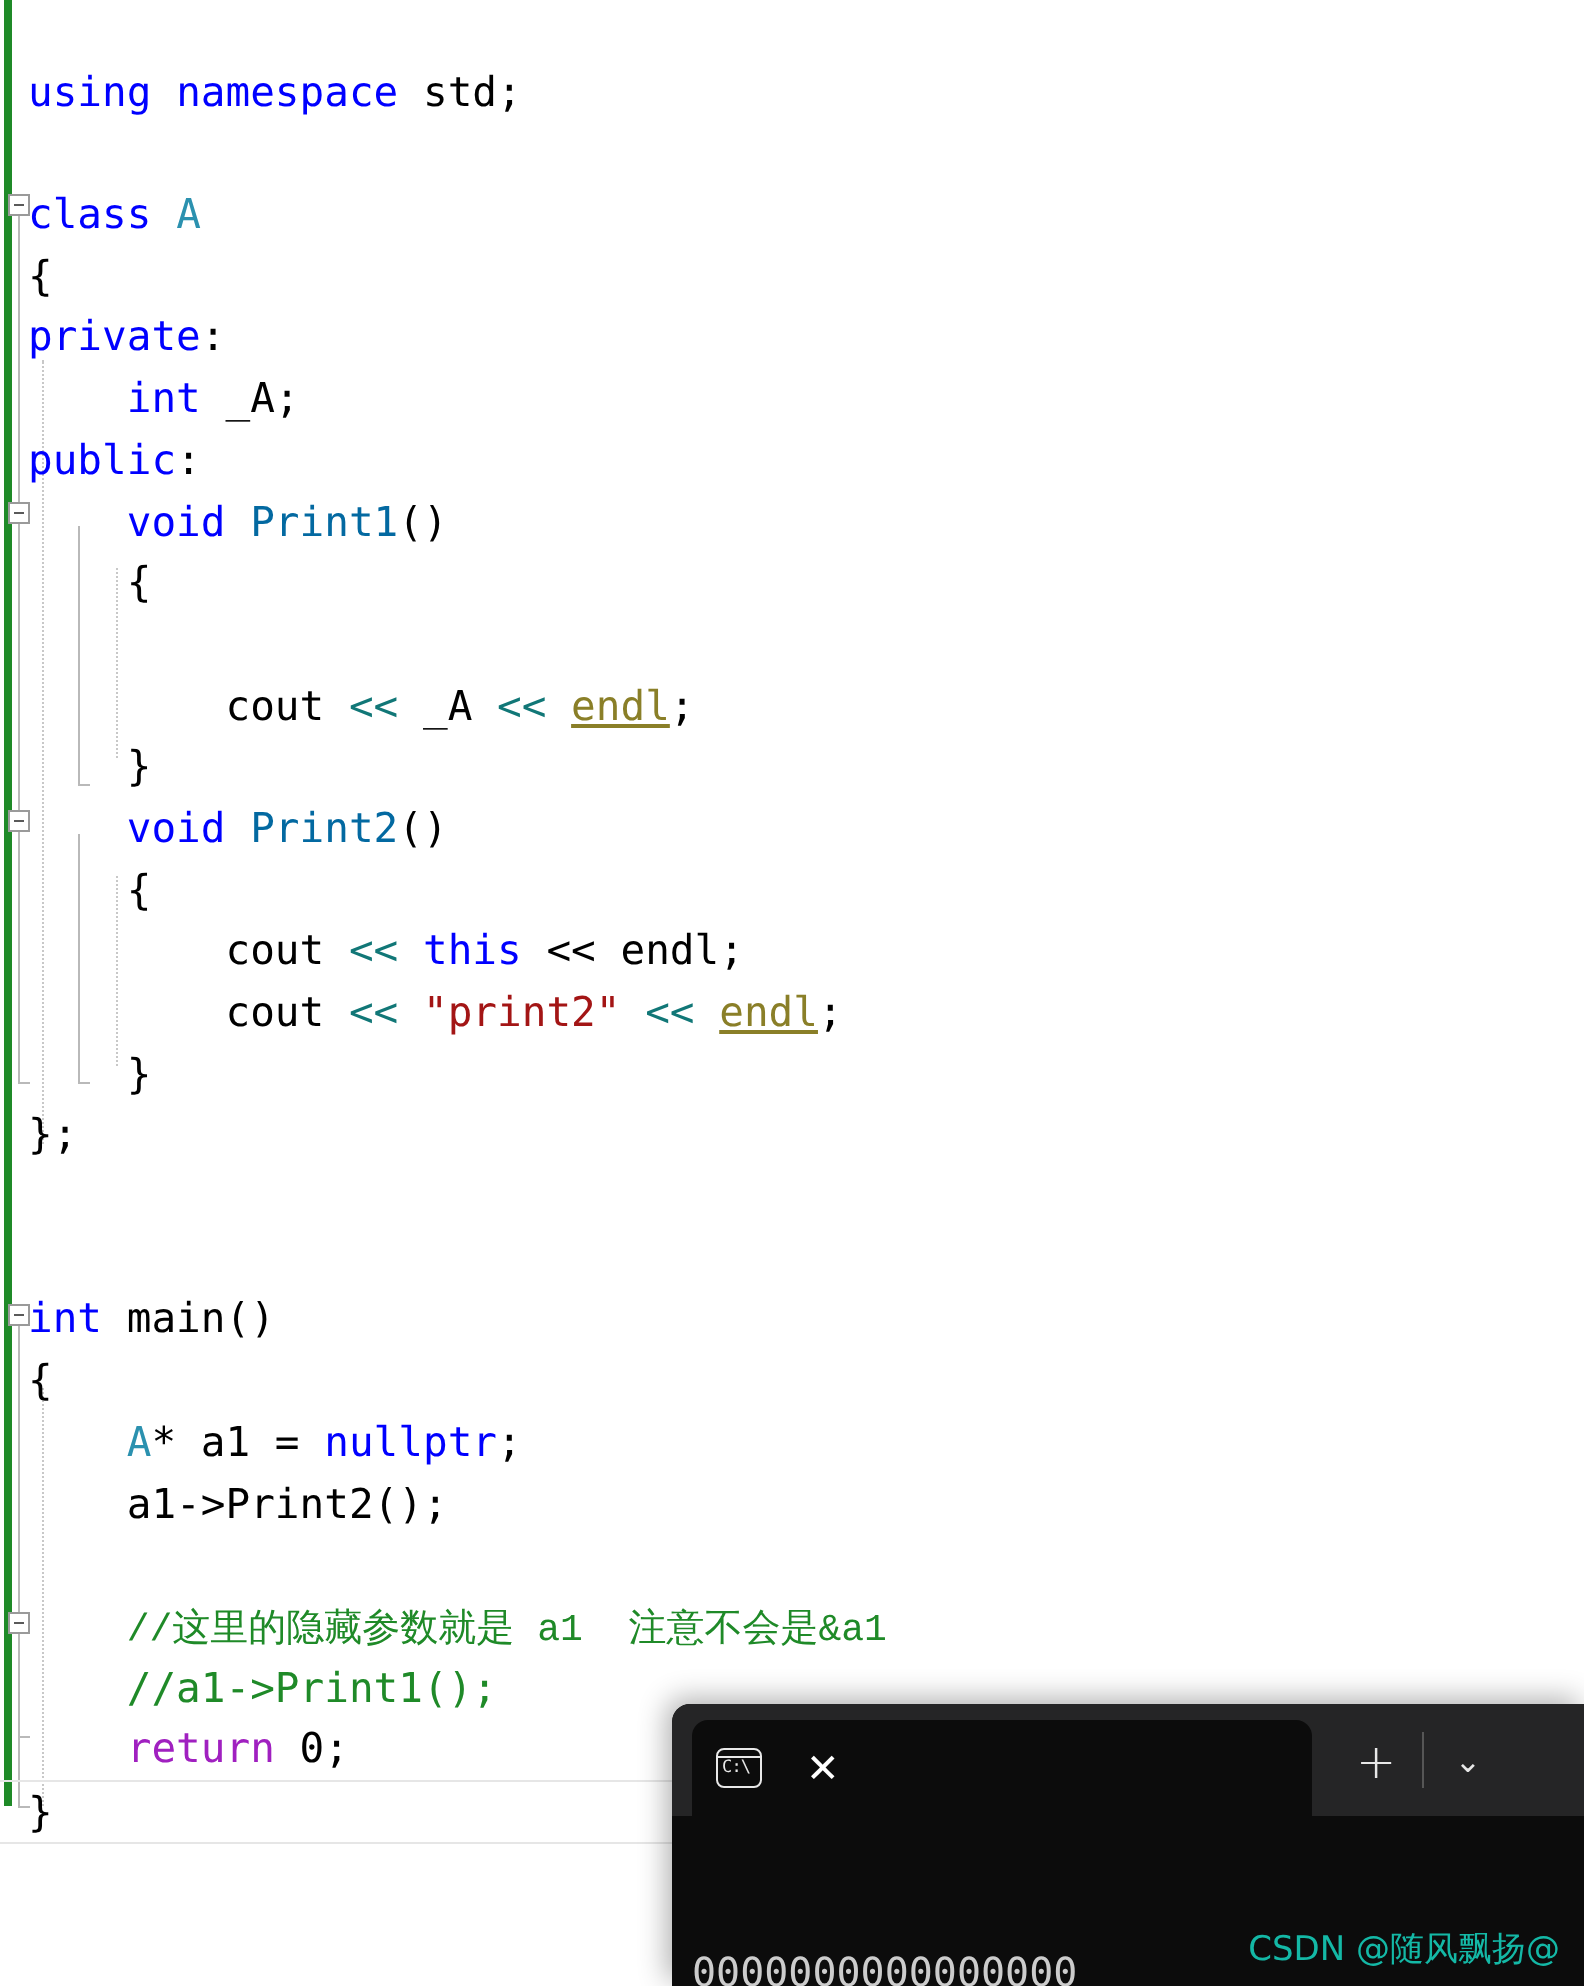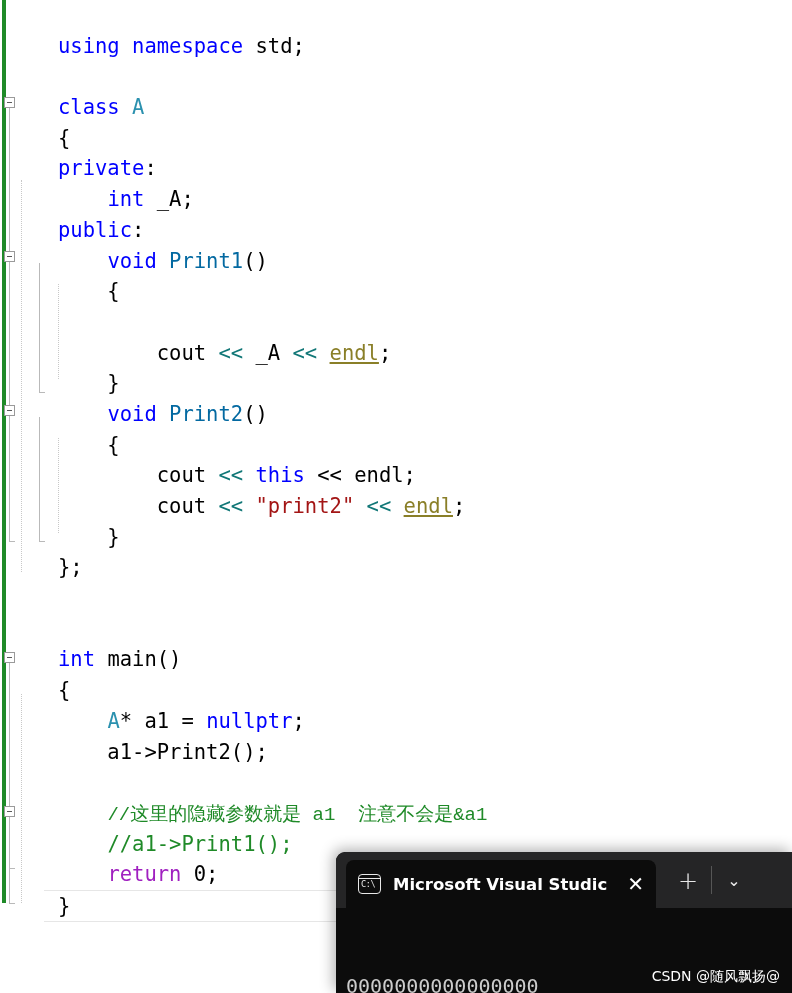--- a/index.html
+++ b/index.html
@@ -37,21 +37,20 @@
   .code {
     position: absolute;
     left: 0;
     top: 0;
     width: 736px;
     font-family: "DejaVu Sans Mono", "Liberation Mono", monospace;
     font-size: 20.5px;
     line-height: 30.7px;
     white-space: pre;
     color: #000000;
-    padding-left: 44px;
   }
   .line {
     height: 30.7px;
     padding-left: 14px;
     box-sizing: border-box;
     position: relative;
   }
 
   
   .line.current {
@@ -207,23 +206,23 @@
     color: #cccccc;
     font-family: "DejaVu Sans Mono", "Liberation Mono", monospace;
     font-size: 20px;
     line-height: 28px;
     white-space: pre;
   }
   .watermark {
     position: absolute;
     right: 12px;
     bottom: 7px;
-    color: #ffffff;
-    font-family: "DejaVu Sans", "Liberation Sans", sans-serif;
-    font-size: 14px;
+    color: #14b8a6;
+    font-family: "DejaVu Sans", "Liberation Sans", sans-serif;
+    font-size: 17px;
     white-space: nowrap;
   }
 </style>
 </head>
 <body>
 
 <div id="editor">
 
   <div class="change-bar"></div>
 
@@ -255,21 +254,20 @@
 
   <div class="code" id="code-lines"><div class="line">&nbsp;</div><div class="line"><span class="kw">using</span><span class="pln"> </span><span class="kw">namespace</span><span class="pln"> std;</span></div><div class="line">&nbsp;</div><div class="line"><span class="kw">class</span><span class="pln"> </span><span class="typ">A</span></div><div class="line"><span class="pln">{</span></div><div class="line"><span class="kw">private</span><span class="pln">:</span></div><div class="line"><span class="pln">    </span><span class="kw">int</span><span class="pln"> _A;</span></div><div class="line"><span class="kw">public</span><span class="pln">:</span></div><div class="line"><span class="pln">    </span><span class="kw">void</span><span class="pln"> </span><span class="fn">Print1</span><span class="pln">()</span></div><div class="line"><span class="pln">    {</span></div><div class="line">&nbsp;</div><div class="line"><span class="pln">        cout </span><span class="op">&lt;&lt;</span><span class="pln"> _A </span><span class="op">&lt;&lt;</span><span class="pln"> </span><span class="idn">endl</span><span class="pln">;</span></div><div class="line"><span class="pln">    }</span></div><div class="line"><span class="pln">    </span><span class="kw">void</span><span class="pln"> </span><span class="fn">Print2</span><span class="pln">()</span></div><div class="line"><span class="pln">    {</span></div><div class="line"><span class="pln">        cout </span><span class="op">&lt;&lt;</span><span class="pln"> </span><span class="kw">this</span><span class="pln"> </span><span class="pln">&lt;&lt;</span><span class="pln"> endl;</span></div><div class="line"><span class="pln">        cout </span><span class="op">&lt;&lt;</span><span class="pln"> </span><span class="str">"print2"</span><span class="pln"> </span><span class="op">&lt;&lt;</span><span class="pln"> </span><span class="idn">endl</span><span class="pln">;</span></div><div class="line"><span class="pln">    }</span></div><div class="line"><span class="pln">};</span></div><div class="line">&nbsp;</div><div class="line">&nbsp;</div><div class="line"><span class="kw">int</span><span class="pln"> </span><span class="fnm">main</span><span class="pln">()</span></div><div class="line"><span class="pln">{</span></div><div class="line"><span class="pln">    </span><span class="typ">A</span><span class="pln">* a1 = </span><span class="kw">nullptr</span><span class="pln">;</span></div><div class="line"><span class="pln">    a1-&gt;Print2();</span></div><div class="line">&nbsp;</div><div class="line"><span class="pln">    </span><span class="cmt cjk">//这里的隐藏参数就是 a1  注意不会是&amp;a1</span></div><div class="line"><span class="pln">    </span><span class="cmt">//a1-&gt;Print1();</span></div><div class="line"><span class="pln">    </span><span class="ret">return</span><span class="pln"> 0;</span></div><div class="line current"><span class="pln">}</span></div></div>
 </div>
 
 <div id="terminal">
   <div class="term-titlebar">
     <div class="term-tab">
       <span class="term-icon">
         <span>C:\</span>
       </span>
-      <span class="term-title">Microsoft Visual Studic</span>
       <span class="term-close">✕</span>
     </div>
     <div class="term-newtab">+</div>
     <div class="term-divider"></div>
     <div class="term-chevron">⌄</div>
   </div>
   <div class="term-body">
     <div>0000000000000000</div>
     
   </div>

